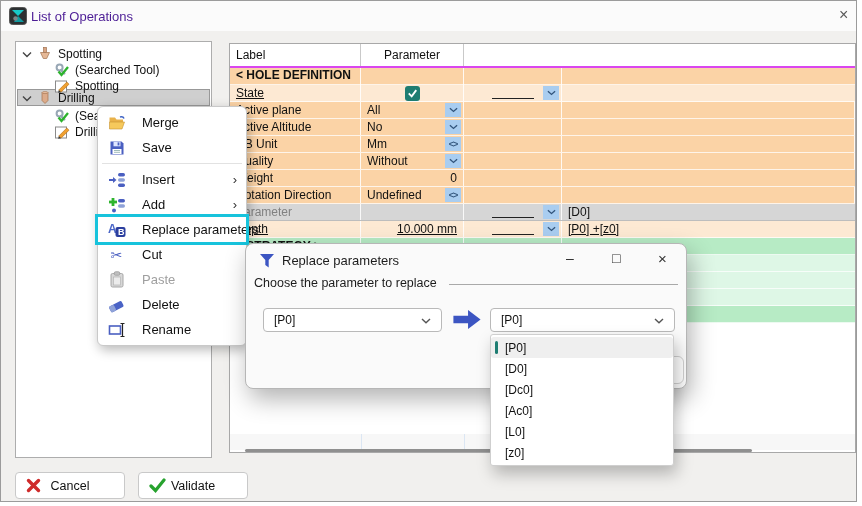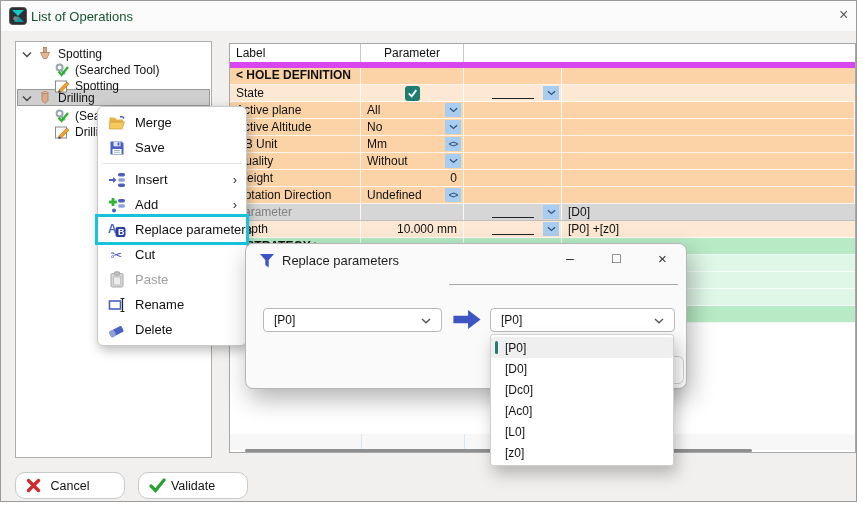--- a/index.html
+++ b/index.html
@@ -4,53 +4,53 @@
 <style>
   * { margin:0; padding:0; box-sizing:border-box; }
   html,body { background:#fff; }
   body { font-family:"Liberation Sans","DejaVu Sans",sans-serif; }
   #stage { position:relative; width:862px; height:506px; background:#fff; overflow:hidden; }
   .abs { position:absolute; }
 
   
   .win { position:absolute; left:0; top:0; width:857px; height:502px; background:#f1f0ee; border:1px solid #9b9b9b; }
   .titlebar { position:absolute; left:0; top:0; width:100%; height:30px; background:#fbfbfb; }
-  .title-text { position:absolute; left:30px; top:8px; font-size:13px; color:#14532d; }
+  .title-text { position:absolute; left:30px; top:8px; font-size:13px; color:#4c1d95; }
   .win-close { position:absolute; left:838px; top:5px; font-size:16px; color:#5a5a5a; cursor:default; }
 
   
   .tree { position:absolute; left:14px; top:40px; width:197px; height:417px; background:#fff; border:1px solid #adadad; }
   .ti { position:absolute; height:16px; display:flex; align-items:center; gap:5px; font-size:12px; color:#111; white-space:nowrap; }
   .ti .ic { width:16px; height:16px; flex:0 0 16px; }
   .tsel { position:absolute; left:1px; top:47px; width:193px; height:17px; background:#cfcfcf; border:1px solid #989898; }
 
   
   .tablewrap { position:absolute; left:228px; top:42px; width:627px; height:410px; background:#fff; border:1px solid #a8a8a8; }
-  .thead { position:absolute; left:0; top:0; width:625px; height:24px; display:grid; grid-template-columns:131px 103px 98px 1fr; border-bottom:6px solid #d946ef; font-size:12px; color:#111; background:#fff; }
+  .thead { position:absolute; left:0; top:0; width:625px; height:24px; display:grid; grid-template-columns:131px 103px 98px 1fr; border-bottom:2px solid #d946ef; font-size:12px; color:#111; background:#fff; }
   .thead .cell { border-right:1px solid #c9c9c9; }
   .cell { height:100%; display:flex; align-items:center; padding:0 6px; position:relative; }
   .trow { position:absolute; left:0; width:625px; height:17px; display:grid; grid-template-columns:131px 103px 98px 1fr; font-size:12px; color:#111; border-bottom:1px solid rgba(255,255,255,0.75); }
   .trow .cell { border-right:1px solid rgba(255,255,255,0.85); }
   .trow .cell:last-child { border-right:none; }
-  .r-peach { background:#fbd3a6; } .r-light { background:#fde9d3; }
+  .r-peach { background:#fbd3a6; } .r-light { background:#fde9d3;text-decoration:underline; }
   .r-gray { background:#d6d6d6; } .r-gmid { background:#b7ebc5; } .r-glight { background:#def7e6; }
   .bold { font-weight:bold; }
   .graytxt { color:#818181; }
   .valright { justify-content:flex-end; }
   .bluebox { position:absolute; right:2px; top:1px; width:16px; height:14px; background:#a9cdf0; display:flex; align-items:center; justify-content:center; color:#33567d; }
   .spin { font-size:9px; font-weight:bold; letter-spacing:-1px; }
   .uline { display:inline-block; width:42px; height:11px; border-bottom:1.4px solid #222; margin-left:22px; }
   .cb { width:15px; height:15px; border-radius:3px; background:#1e7d72; margin:0 auto; display:flex; align-items:center; justify-content:center; }
   .botstrip { position:absolute; left:0; top:390px; width:625px; height:16px; background:#f7f7f7; }
   .botstrip i { position:absolute; top:0; width:1px; height:100%; background:#dbe6f3; }
   .hthumb { position:absolute; left:15px; top:405px; width:507px; height:3px; background:#8f8f8f; border-radius:2px; }
 
   
   .cmenu { position:absolute; left:96px; top:105px; width:150px; background:#fff; border:1px solid #c9c9c9; border-radius:6px; box-shadow:2px 4px 12px rgba(0,0,0,0.28); padding:3px 0; z-index:5; }
-  .mi { height:25px; display:flex; align-items:center; gap:9px; padding:0 9px; font-size:13px; color:#111; white-space:nowrap; }
+  .mi { height:25px; display:flex; align-items:center; gap:16px; padding:0 9px; font-size:13px; color:#111; white-space:nowrap; }
   .mi .mic { width:19px; height:18px; flex:0 0 19px; display:flex; align-items:center; justify-content:center; }
   .mi.hl { outline:3px solid #17c3dc; background:#fff; position:relative; z-index:2; }
   .mi.dis { color:#9f9f9f; }
   .mi .sub { margin-left:auto; color:#333; font-size:13px; }
   .msep { height:1px; background:#e2e2e2; margin:3px 4px; }
   .cuticon { color:#4a5fc1; font-size:14px; }
 
   
   .rdlg { position:absolute; left:244px; top:242px; width:442px; height:146px; background:#fafafa; border:1px solid #b6b6b6; border-radius:8px; box-shadow:4px 10px 24px rgba(0,0,0,0.30); z-index:6; }
   .rdlg-title { position:absolute; left:36px; top:9px; font-size:13px; color:#1c1c1c; }
@@ -61,21 +61,21 @@
   .combo .chev { margin-left:auto; }
   .hiddenbtn { position:absolute; left:386px; top:112px; width:52px; height:28px; background:#fdfdfd; border:1px solid #cfcfcf; border-radius:6px; }
 
   
   .ddlist { position:absolute; left:489px; top:333px; width:184px; background:#fff; border:1px solid #cfcfcf; box-shadow:3px 8px 16px rgba(0,0,0,0.25); border-radius:3px; z-index:7; padding:2px 0; }
   .ddi { height:21px; display:flex; align-items:center; padding-left:14px; font-size:12px; color:#111; position:relative; }
   .ddi.sel { background:#efefef; border-radius:3px; }
   .ddi.sel::before { content:""; position:absolute; left:4px; top:4px; bottom:4px; width:3px; background:#1e7d72; border-radius:2px; }
 
   
-  .fbtn { position:absolute; top:471px; width:110px; height:27px; background:#fff; border:1px solid #c9c9c9; border-radius:10px; display:flex; align-items:center; justify-content:center; font-size:12.5px; color:#111; }
+  .fbtn { position:absolute; top:471px; width:110px; height:27px; background:#fff; border:1px solid #c9c9c9; border-radius:4px; display:flex; align-items:center; justify-content:center; font-size:12.5px; color:#111; }
   .fbtn svg { position:absolute; left:10px; }
 </style>
 </head>
 <body>
 
 <div id="stage">
 <div class="win">
 
   <div class="titlebar">
     <svg class="abs" style="left:8px;top:6px" width="18" height="18" viewBox="0 0 18 18">
@@ -378,49 +378,50 @@
             <svg width="16" height="17" viewBox="0 0 16 17">
               <rect x="2" y="2.5" width="12" height="13.5" rx="1.5" fill="#d7d7d7" stroke="#a8a8a8"></rect>
               <rect x="5.3" y="0.8" width="5.4" height="3.4" rx="1.2" fill="#bfbfbf" stroke="#a8a8a8"></rect>
               <rect x="4.5" y="6" width="7" height="8" fill="#ececec" stroke="#b5b5b5" stroke-width="0.7"></rect>
             </svg>
           </span>
       <span>Paste</span>
     </div>
     <div class="mi">
       <span class="mic">
-            <svg width="18" height="16" viewBox="0 0 18 16">
-              <rect x="1.5" y="4" width="11" height="8" fill="#fff" stroke="#4a5fc1" stroke-width="1.6"></rect>
-              <path d="M14.5 1.5 v13 M12.5 1.5 h4 M12.5 14.5 h4" stroke="#222" stroke-width="1.2" fill="none"></path>
-            </svg>
-          </span>
-      <span>Rename</span>
-    </div>
-    <div class="mi">
-      <span class="mic">
             <svg width="17" height="16" viewBox="0 0 17 16">
               <g transform="rotate(-28 8 9)">
                 <rect x="1" y="6.5" width="14" height="6.5" rx="1.5" fill="#4a63c6"></rect>
                 <rect x="1" y="6.5" width="5.5" height="6.5" rx="1.5" fill="#8fa2d8"></rect>
               </g>
             </svg>
           </span>
       <span>Delete</span>
+    </div>
+    <div class="mi">
+      <span class="mic">
+            <svg width="18" height="16" viewBox="0 0 18 16">
+              <rect x="1.5" y="4" width="11" height="8" fill="#fff" stroke="#4a5fc1" stroke-width="1.6"></rect>
+              <path d="M14.5 1.5 v13 M12.5 1.5 h4 M12.5 14.5 h4" stroke="#222" stroke-width="1.2" fill="none"></path>
+            </svg>
+          </span>
+      <span>Rename</span>
     </div>
   </div>
 
   <div class="rdlg">
     <svg class="abs" style="left:13px;top:9px" width="16" height="16" viewBox="0 0 16 16">
       <path d="M1 1 h14 l-5.3 6 v7.5 l-3.4 -2.6 V7 Z" fill="#3c55c2"></path>
     </svg>
     <span class="rdlg-title">Replace parameters</span>
     <span class="rdlg-ctl" style="left:320px">–</span>
     <span class="rdlg-ctl" style="left:366px">□</span>
     <span class="rdlg-ctl" style="left:412px;font-size:15px">×</span>
 
+    <span class="grouplabel">Choose the parameter to replace</span>
     <div class="groupline"></div>
 
     <div class="combo" style="left:17px;width:179px">
       <span>[P0]</span>
       <span class="chev"><svg width="10" height="6" viewBox="0 0 10 6">
               <polyline points="1,1 5,4.8 9,1" fill="none" stroke="#555" stroke-width="1.4"></polyline>
             </svg></span>
     </div>
 
     <svg class="abs" style="left:206px;top:64px" width="30" height="23" viewBox="0 0 28 22">

